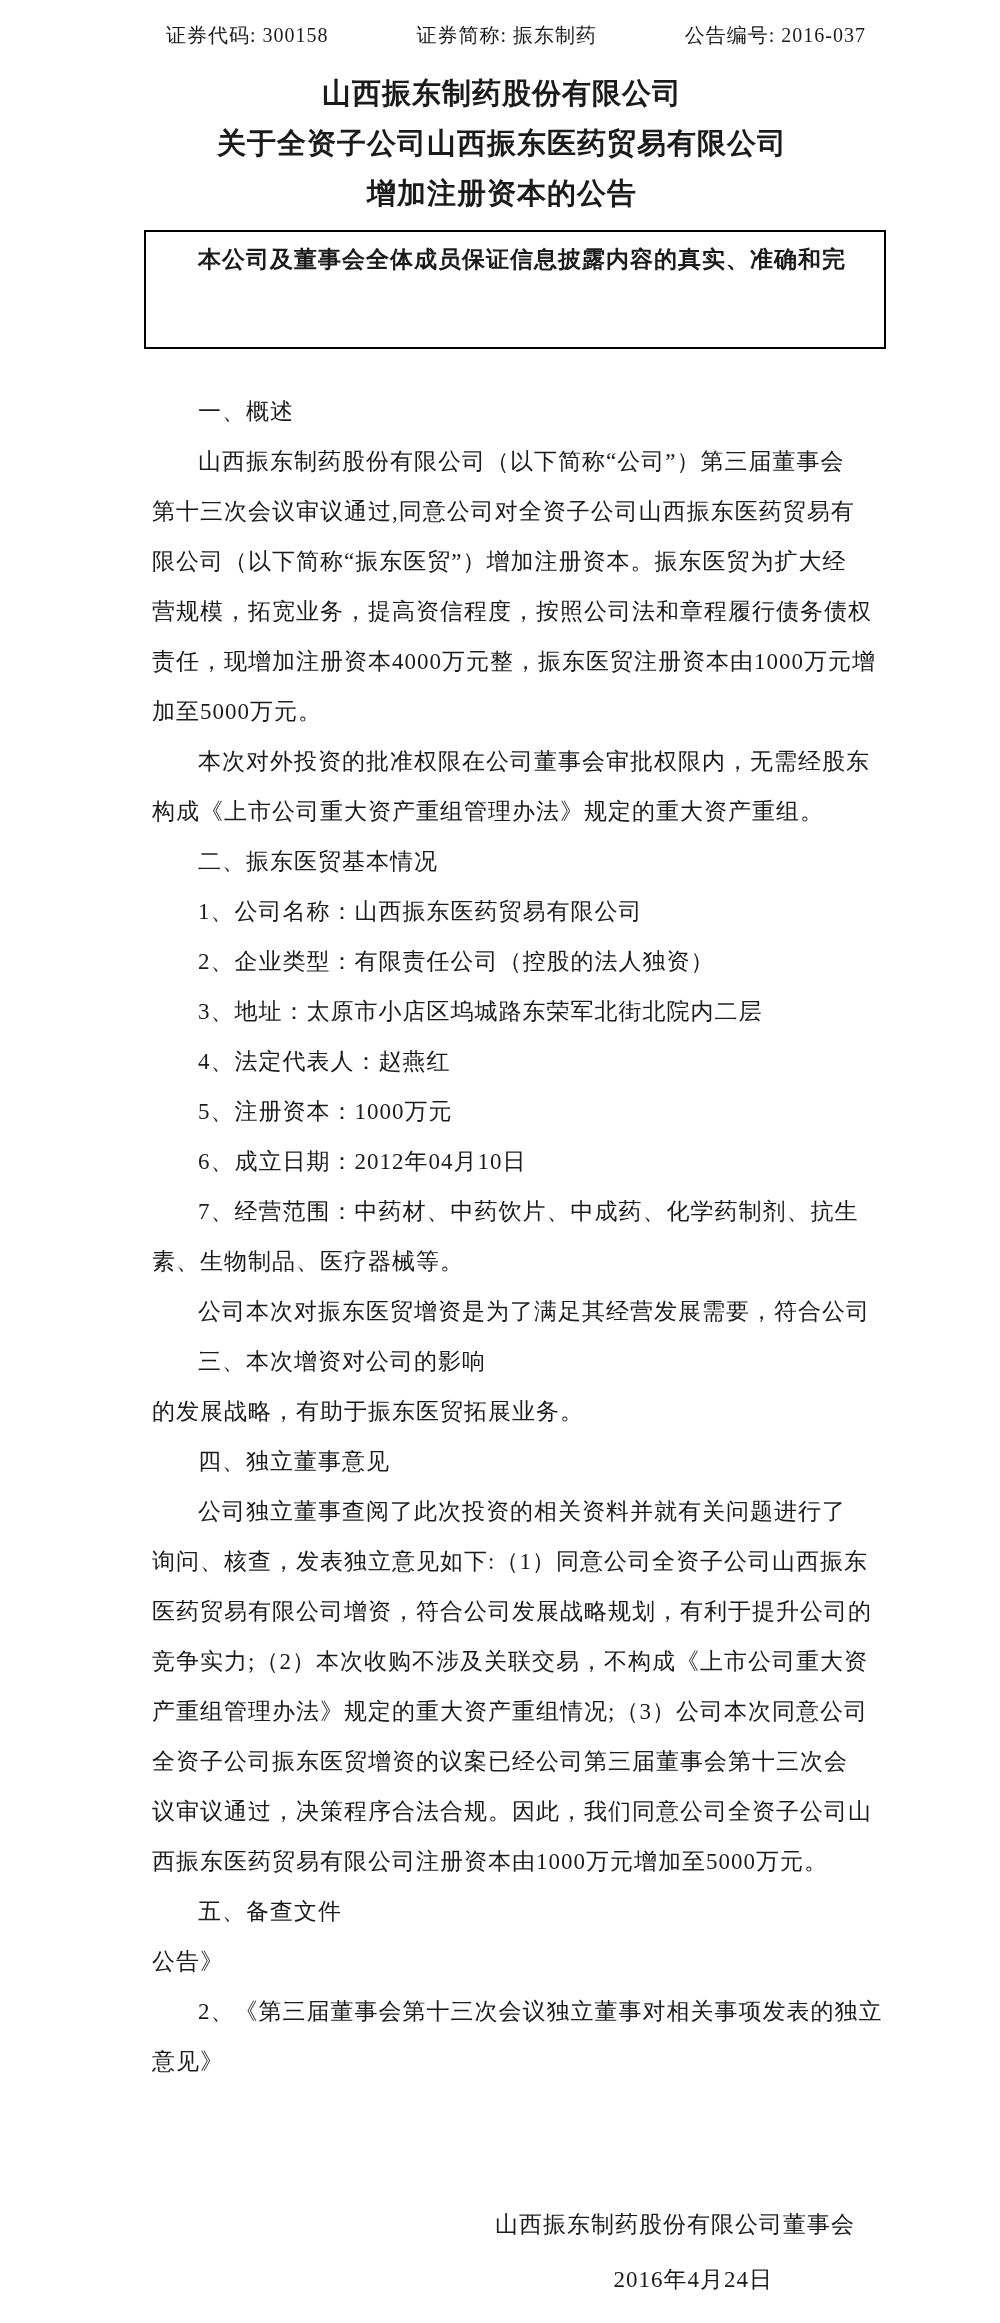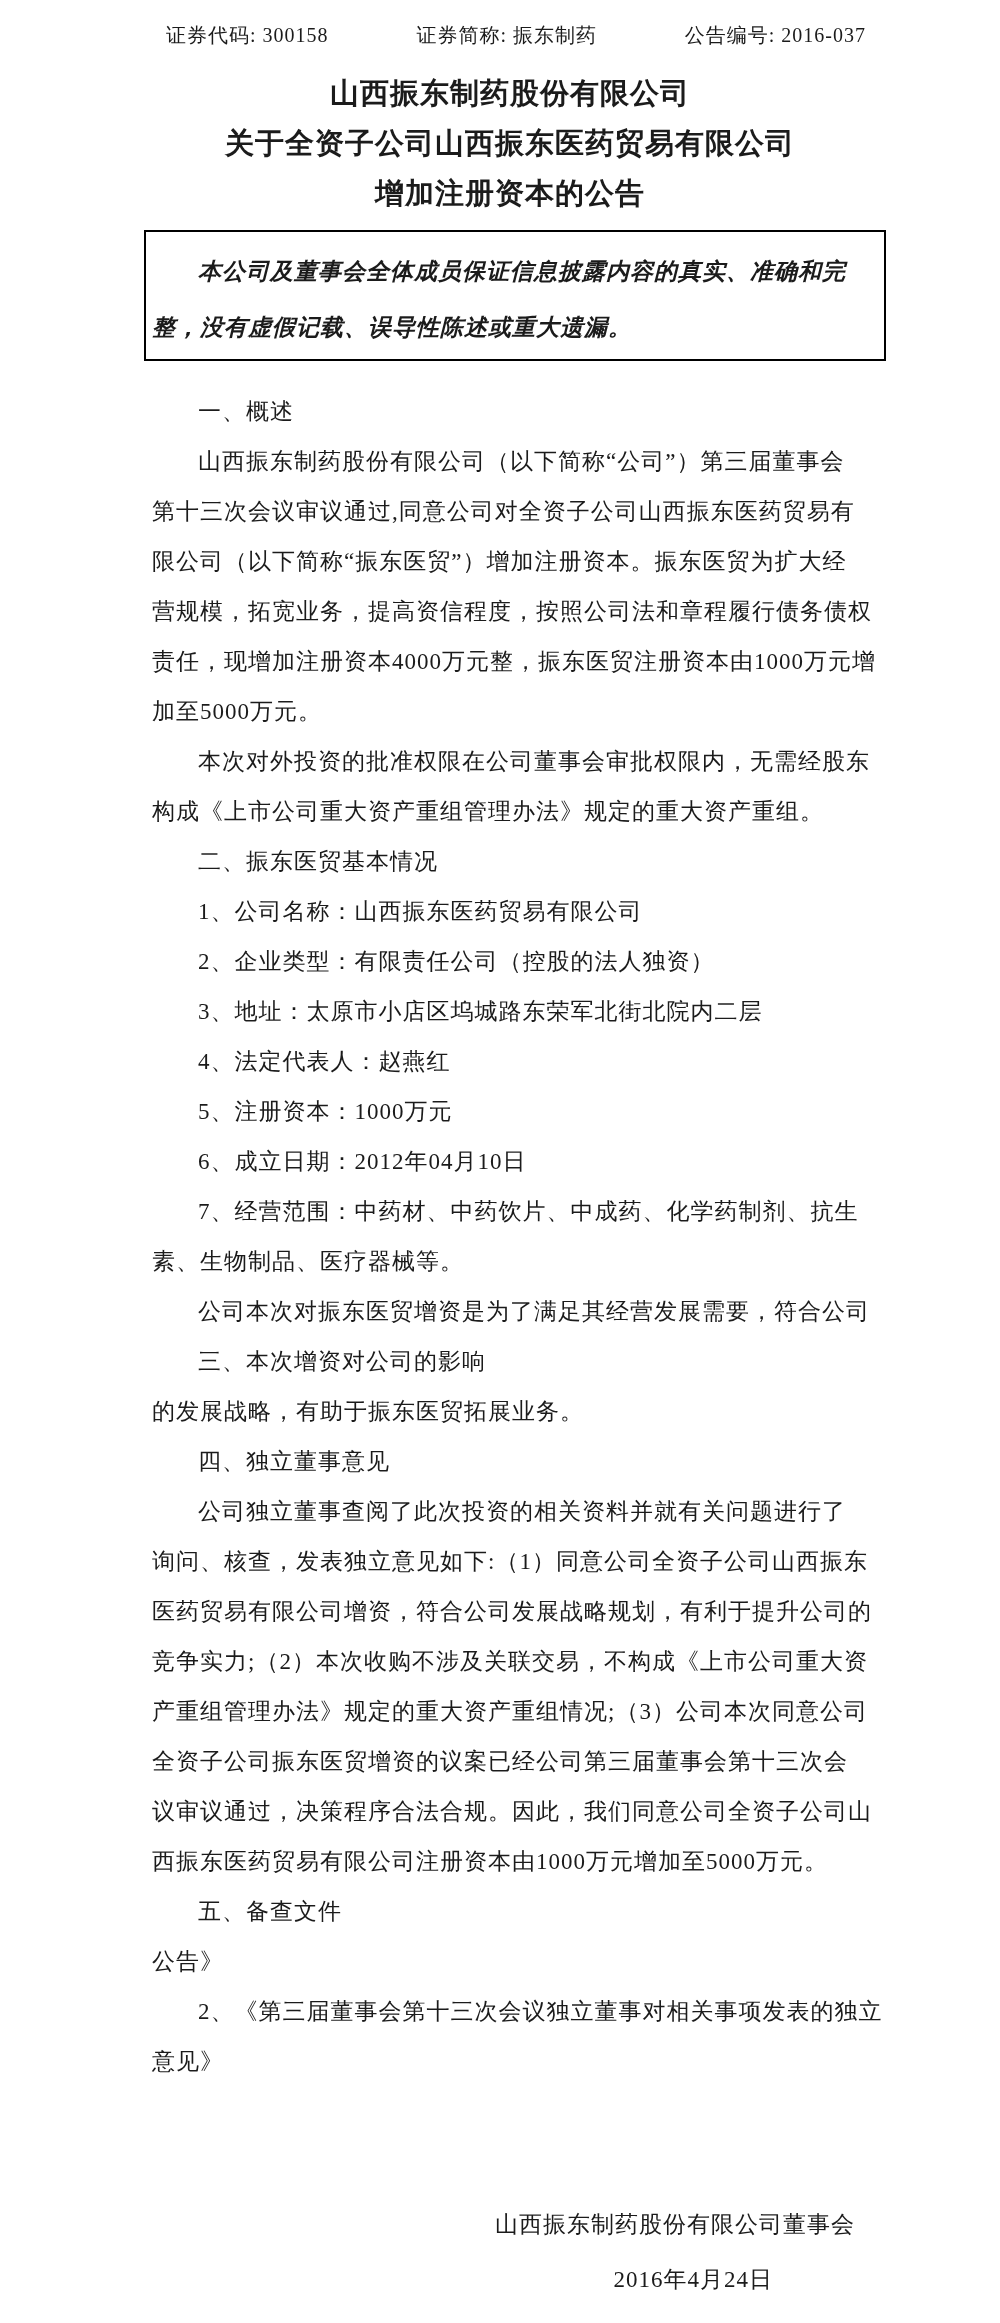--- a/index.html
+++ b/index.html
@@ -31,39 +31,38 @@
     font-size: 20px;
     line-height: 26px;
     letter-spacing: 1px;
     white-space: nowrap;
   }
   
   .titles {
     position: absolute;
     left: 0; top: 68px;
     width: 980px;
-    padding-left: 20px;
+    padding-left: 12px;
     text-align: center;
   }
   .titles .title-line {
     font-weight: bold;
     font-size: 29px;
     line-height: 50px;
     letter-spacing: 1px;
     white-space: nowrap;
   }
   
   .disclaimer-box {
     position: absolute;
     left: 144px; top: 230px;
     width: 738px; height: 115px;
     border: 2px solid #000000;
     box-sizing: content-box;
-    padding-top: 12px;
-    font-style: italic;
+    padding-top: 0;
   }
   .disclaimer-box .box-line {
     font-weight: bold;
     font-size: 23px;
     line-height: 56px;
     letter-spacing: 1px;
     padding-left: 6px;
     white-space: nowrap;
   }
   .disclaimer-box .box-line.first {
@@ -122,21 +121,20 @@
   </div>
 
   <div class="titles">
     <div class="title-line">山西振东制药股份有限公司</div>
     <div class="title-line">关于全资子公司山西振东医药贸易有限公司</div>
     <div class="title-line">增加注册资本的公告</div>
   </div>
 
   <div class="disclaimer-box">
     <div class="box-line first">本公司及董事会全体成员保证信息披露内容的真实、准确和完</div>
-    <div class="box-line">整，没有虚假记载、误导性陈述或重大遗漏。</div>
   </div>
 
   <div class="doc-body">
       <div class="line indent">一、概述</div>
       <div class="line indent">山西振东制药股份有限公司（以下简称“公司”）第三届董事会</div>
       <div class="line">第十三次会议审议通过,同意公司对全资子公司山西振东医药贸易有</div>
       <div class="line">限公司（以下简称“振东医贸”）增加注册资本。振东医贸为扩大经</div>
       <div class="line">营规模，拓宽业务，提高资信程度，按照公司法和章程履行债务债权</div>
       <div class="line">责任，现增加注册资本4000万元整，振东医贸注册资本由1000万元增</div>
       <div class="line">加至5000万元。</div>

